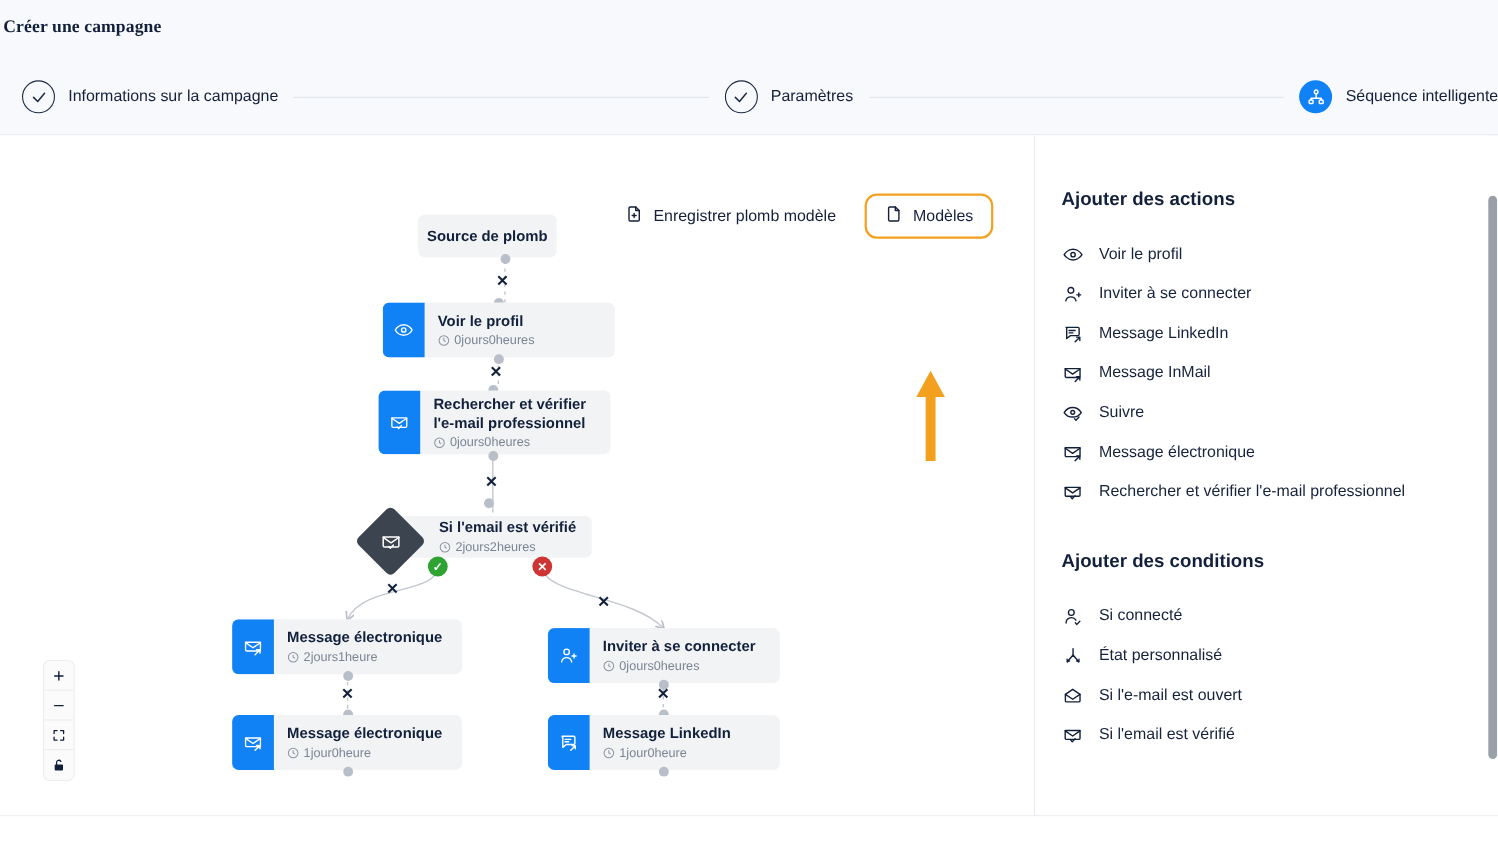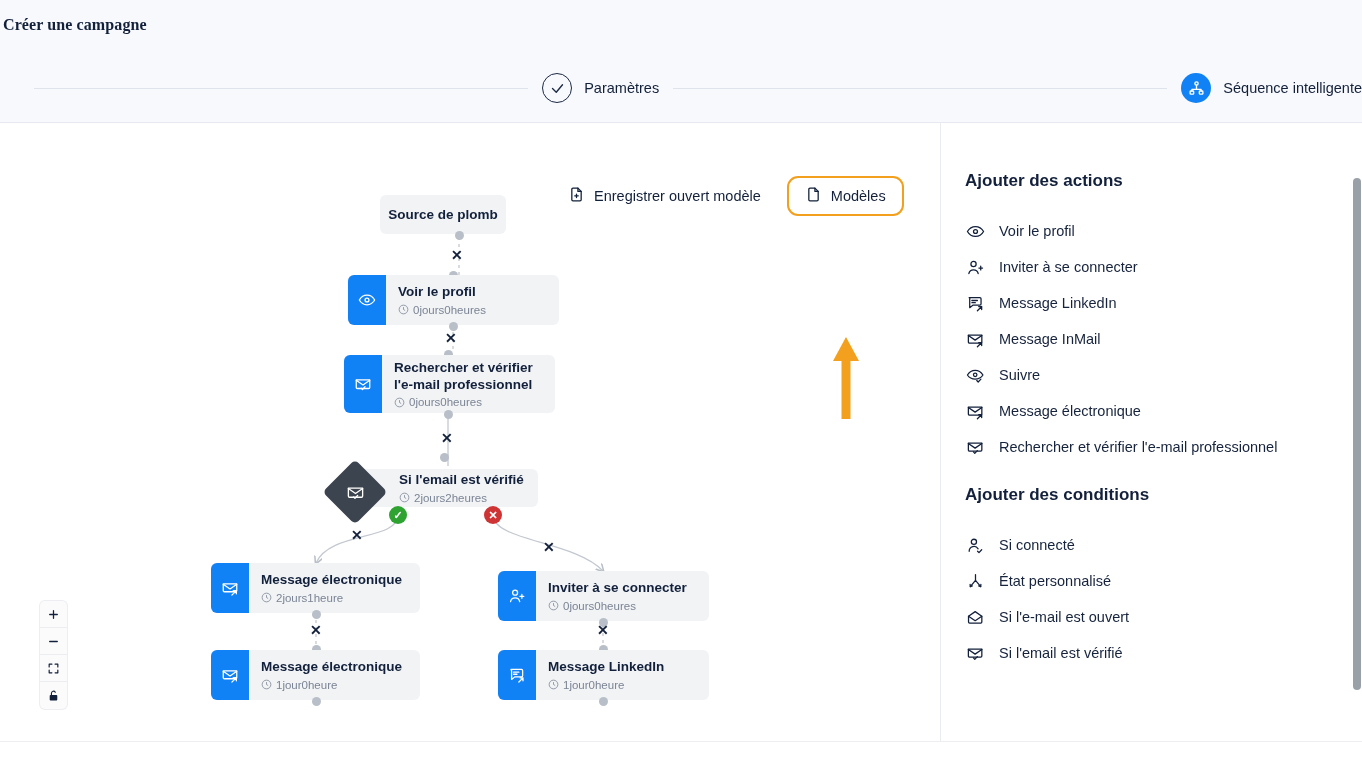--- a/index.html
+++ b/index.html
@@ -179,20 +179,28 @@
 </head>
 <body>
 
 <div id="app">
 
   <div class="header">
     <div class="page-title">Créer une campagne</div>
 
     <div class="steps">
 
+      <div class="step">
+        <div class="step-circle done">
+          <svg width="15" height="15" viewBox="0 0 24 24" fill="none" stroke="#1c2a44" stroke-width="2.2" stroke-linecap="round" stroke-linejoin="round">
+              <polyline points="4,12 10,18 20,6"></polyline>
+            </svg>
+        </div>
+        <div class="step-label">Informations sur la campagne</div>
+      </div>
 
       <div class="step-line"></div>
 
       <div class="step">
         <div class="step-circle done">
           <svg width="15" height="15" viewBox="0 0 24 24" fill="none" stroke="#1c2a44" stroke-width="2.2" stroke-linecap="round" stroke-linejoin="round">
               <polyline points="4,12 10,18 20,6"></polyline>
             </svg>
         </div>
         <div class="step-label">Paramètres</div>
@@ -219,21 +227,21 @@
 
     <div class="graph-toolbar">
       <div class="tb-btn">
         <span>
           <svg width="17" height="17" viewBox="0 0 24 24" fill="none" stroke="#13203a" stroke-width="1.8" stroke-linecap="round" stroke-linejoin="round">
             <path d="M14 3H7a1.6 1.6 0 0 0-1.6 1.6v14.8A1.6 1.6 0 0 0 7 21h10a1.6 1.6 0 0 0 1.6-1.6V7.6z"></path>
             <path d="M14 3v4.6h4.6"></path>
               <path d="M12 11.4v5M9.5 13.9h5"></path>
           </svg>
         </span>
-        <span>Enregistrer ouvert modèle</span>
+        <span>Enregistrer plomb modèle</span>
       </div>
 
       <div class="tb-btn highlight">
         <span>
           <svg width="17" height="17" viewBox="0 0 24 24" fill="none" stroke="#13203a" stroke-width="1.8" stroke-linecap="round" stroke-linejoin="round">
             <path d="M14 3H7a1.6 1.6 0 0 0-1.6 1.6v14.8A1.6 1.6 0 0 0 7 21h10a1.6 1.6 0 0 0 1.6-1.6V7.6z"></path>
             <path d="M14 3v4.6h4.6"></path>
           </svg>
         </span>
         <span>Modèles</span>
@@ -540,21 +548,21 @@
             <path d="M3 6.4h17v8.8a1.4 1.4 0 0 1-1.4 1.4H4.4A1.4 1.4 0 0 1 3 15.2z"></path>
             <path d="M3 6.9l8.5 5.9 8.5-5.9"></path>
             <path d="M9.4 17.6l1.7 1.8 3.3-3.5"></path>
           </svg>
       </span>
       <span class="opt-label">Rechercher et vérifier l'e-mail professionnel</span>
     </div>
 
     <div class="section-gap"></div>
 
-    <div class="panel-heading" style="margin-top:2px;">Ajouter des conditions</div>
+    <div class="panel-heading" style="margin-top:17px;">Ajouter des conditions</div>
 
     <div class="opt-row">
       <span class="opt-icon">
         <svg width="19" height="19" viewBox="0 0 24 24" fill="none" stroke="#12203b" stroke-width="1.6" stroke-linecap="round" stroke-linejoin="round">
             <circle cx="10" cy="7.4" r="3.3"></circle>
             <path d="M4 19.4a6.1 6.1 0 0 1 11.3-3.2"></path>
             <path d="M14.6 19.2l1.8 1.8 3.4-3.6"></path>
           </svg>
       </span>
       <span class="opt-label">Si connecté</span>

